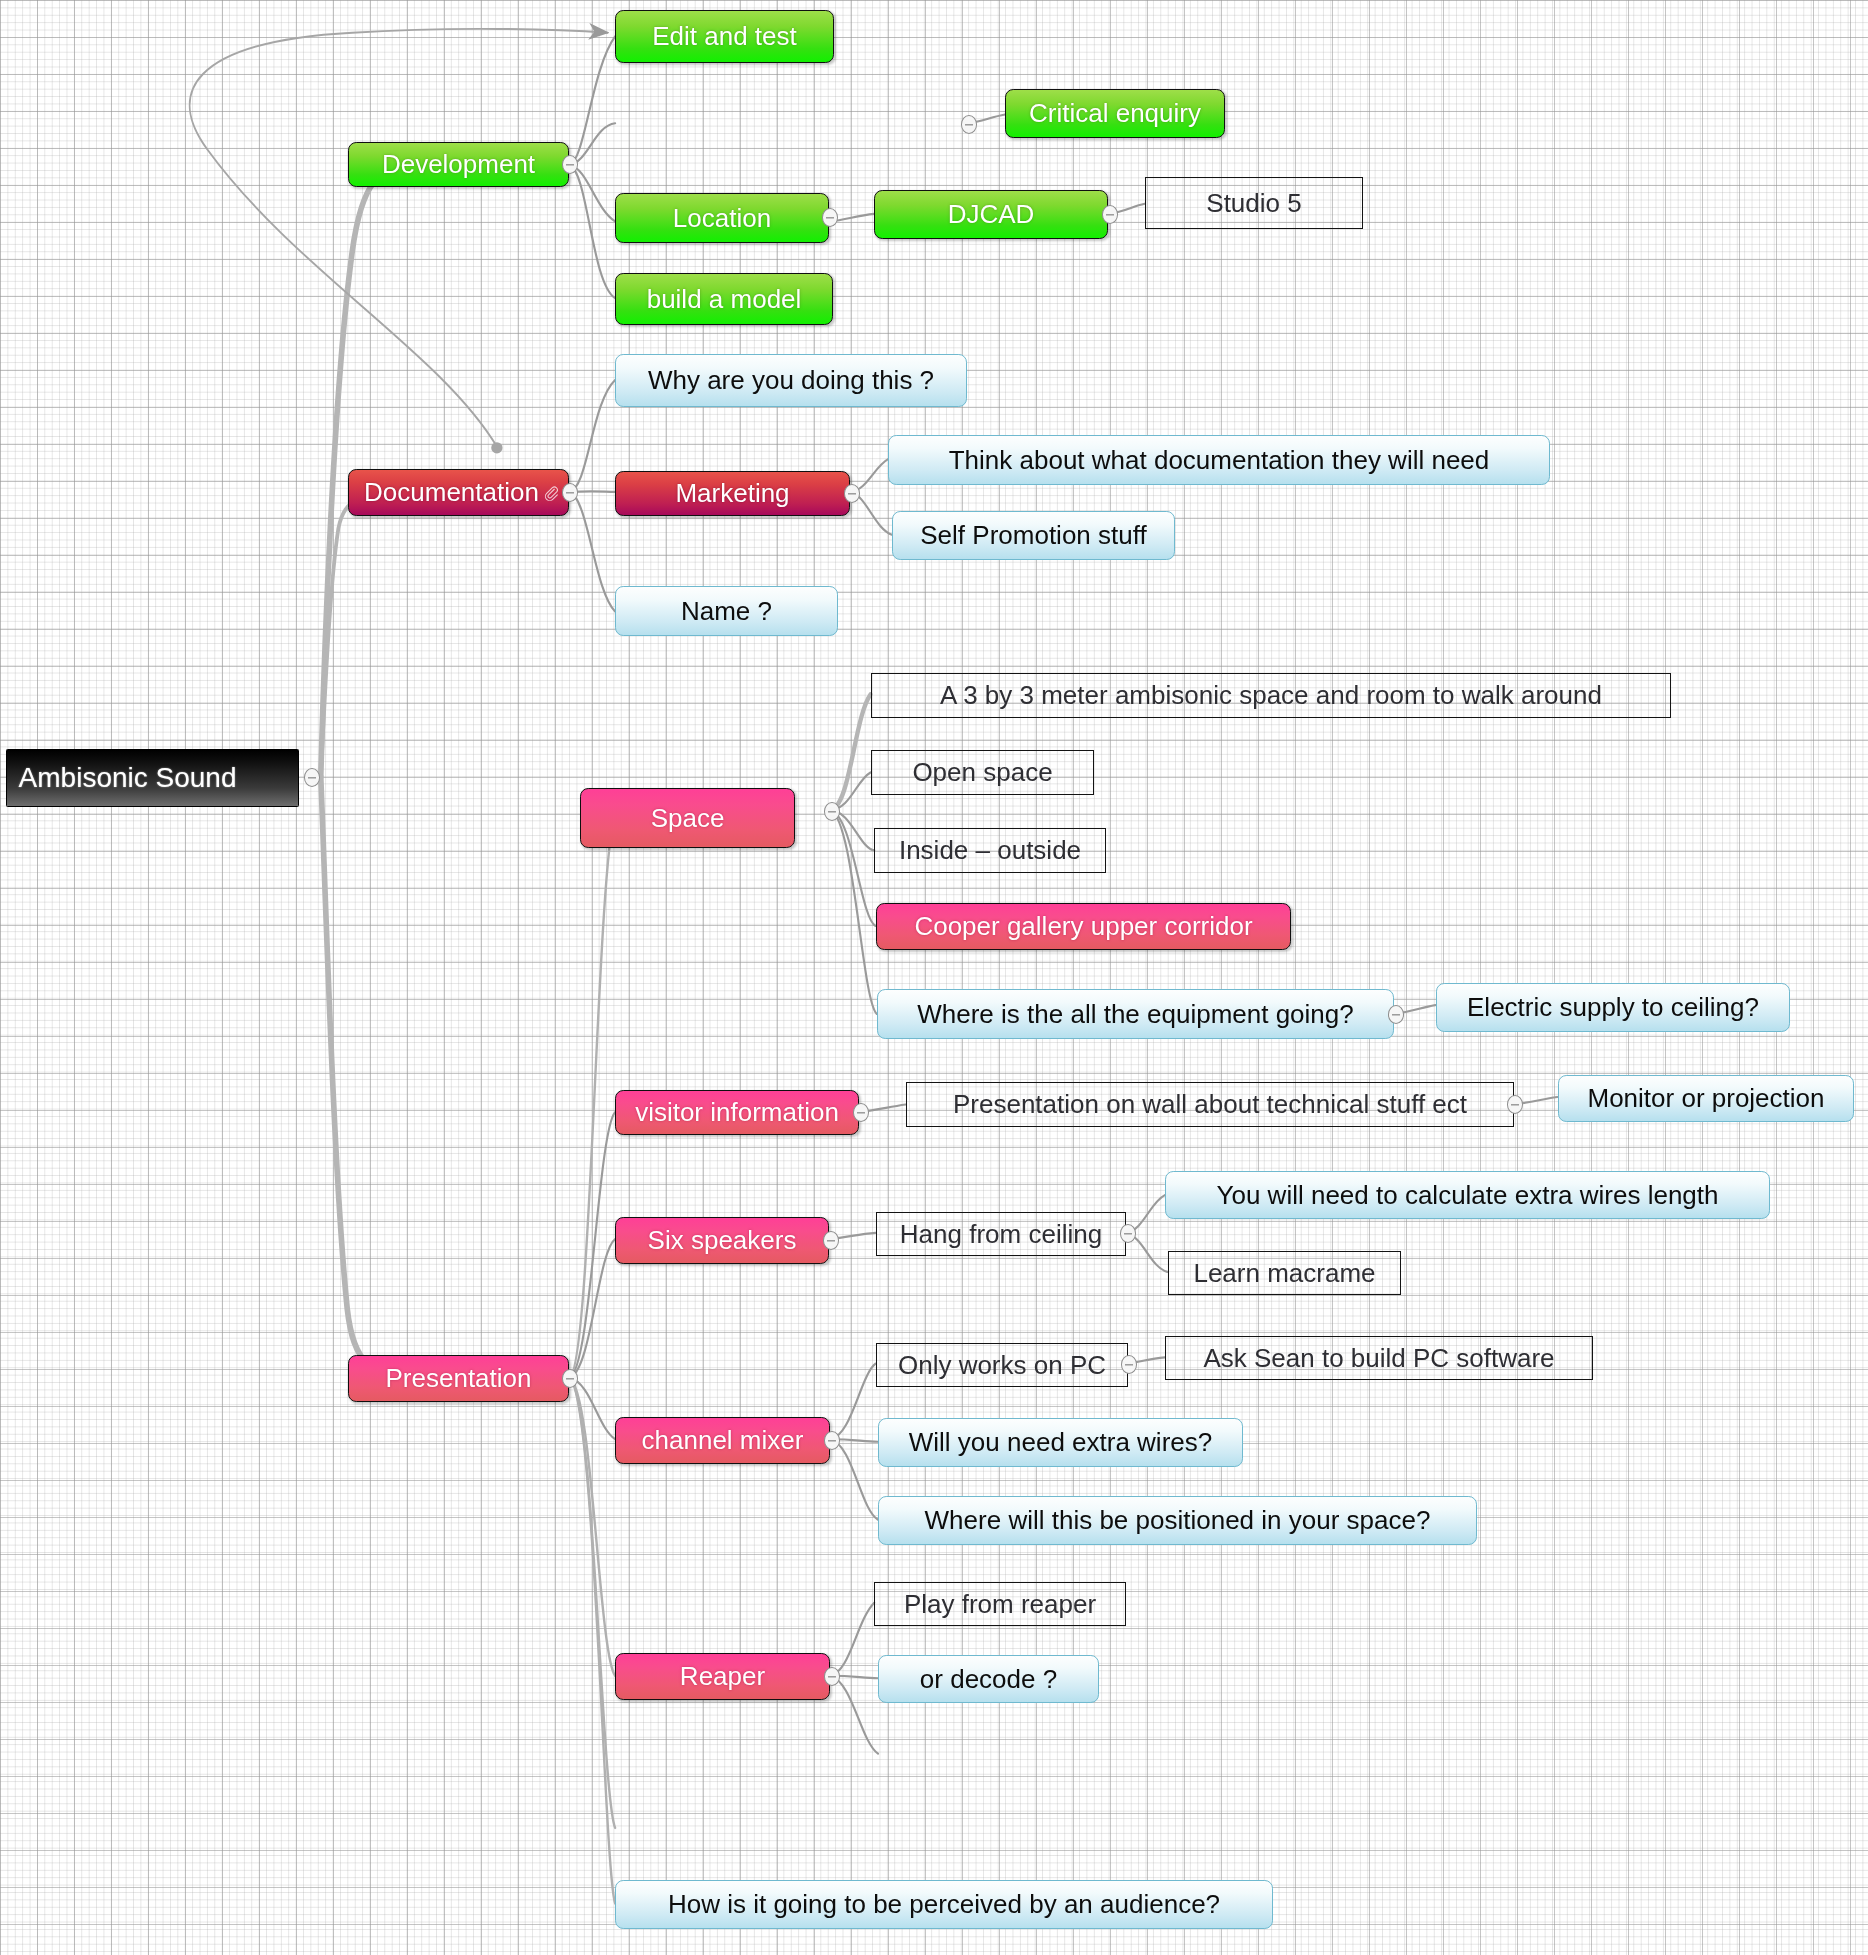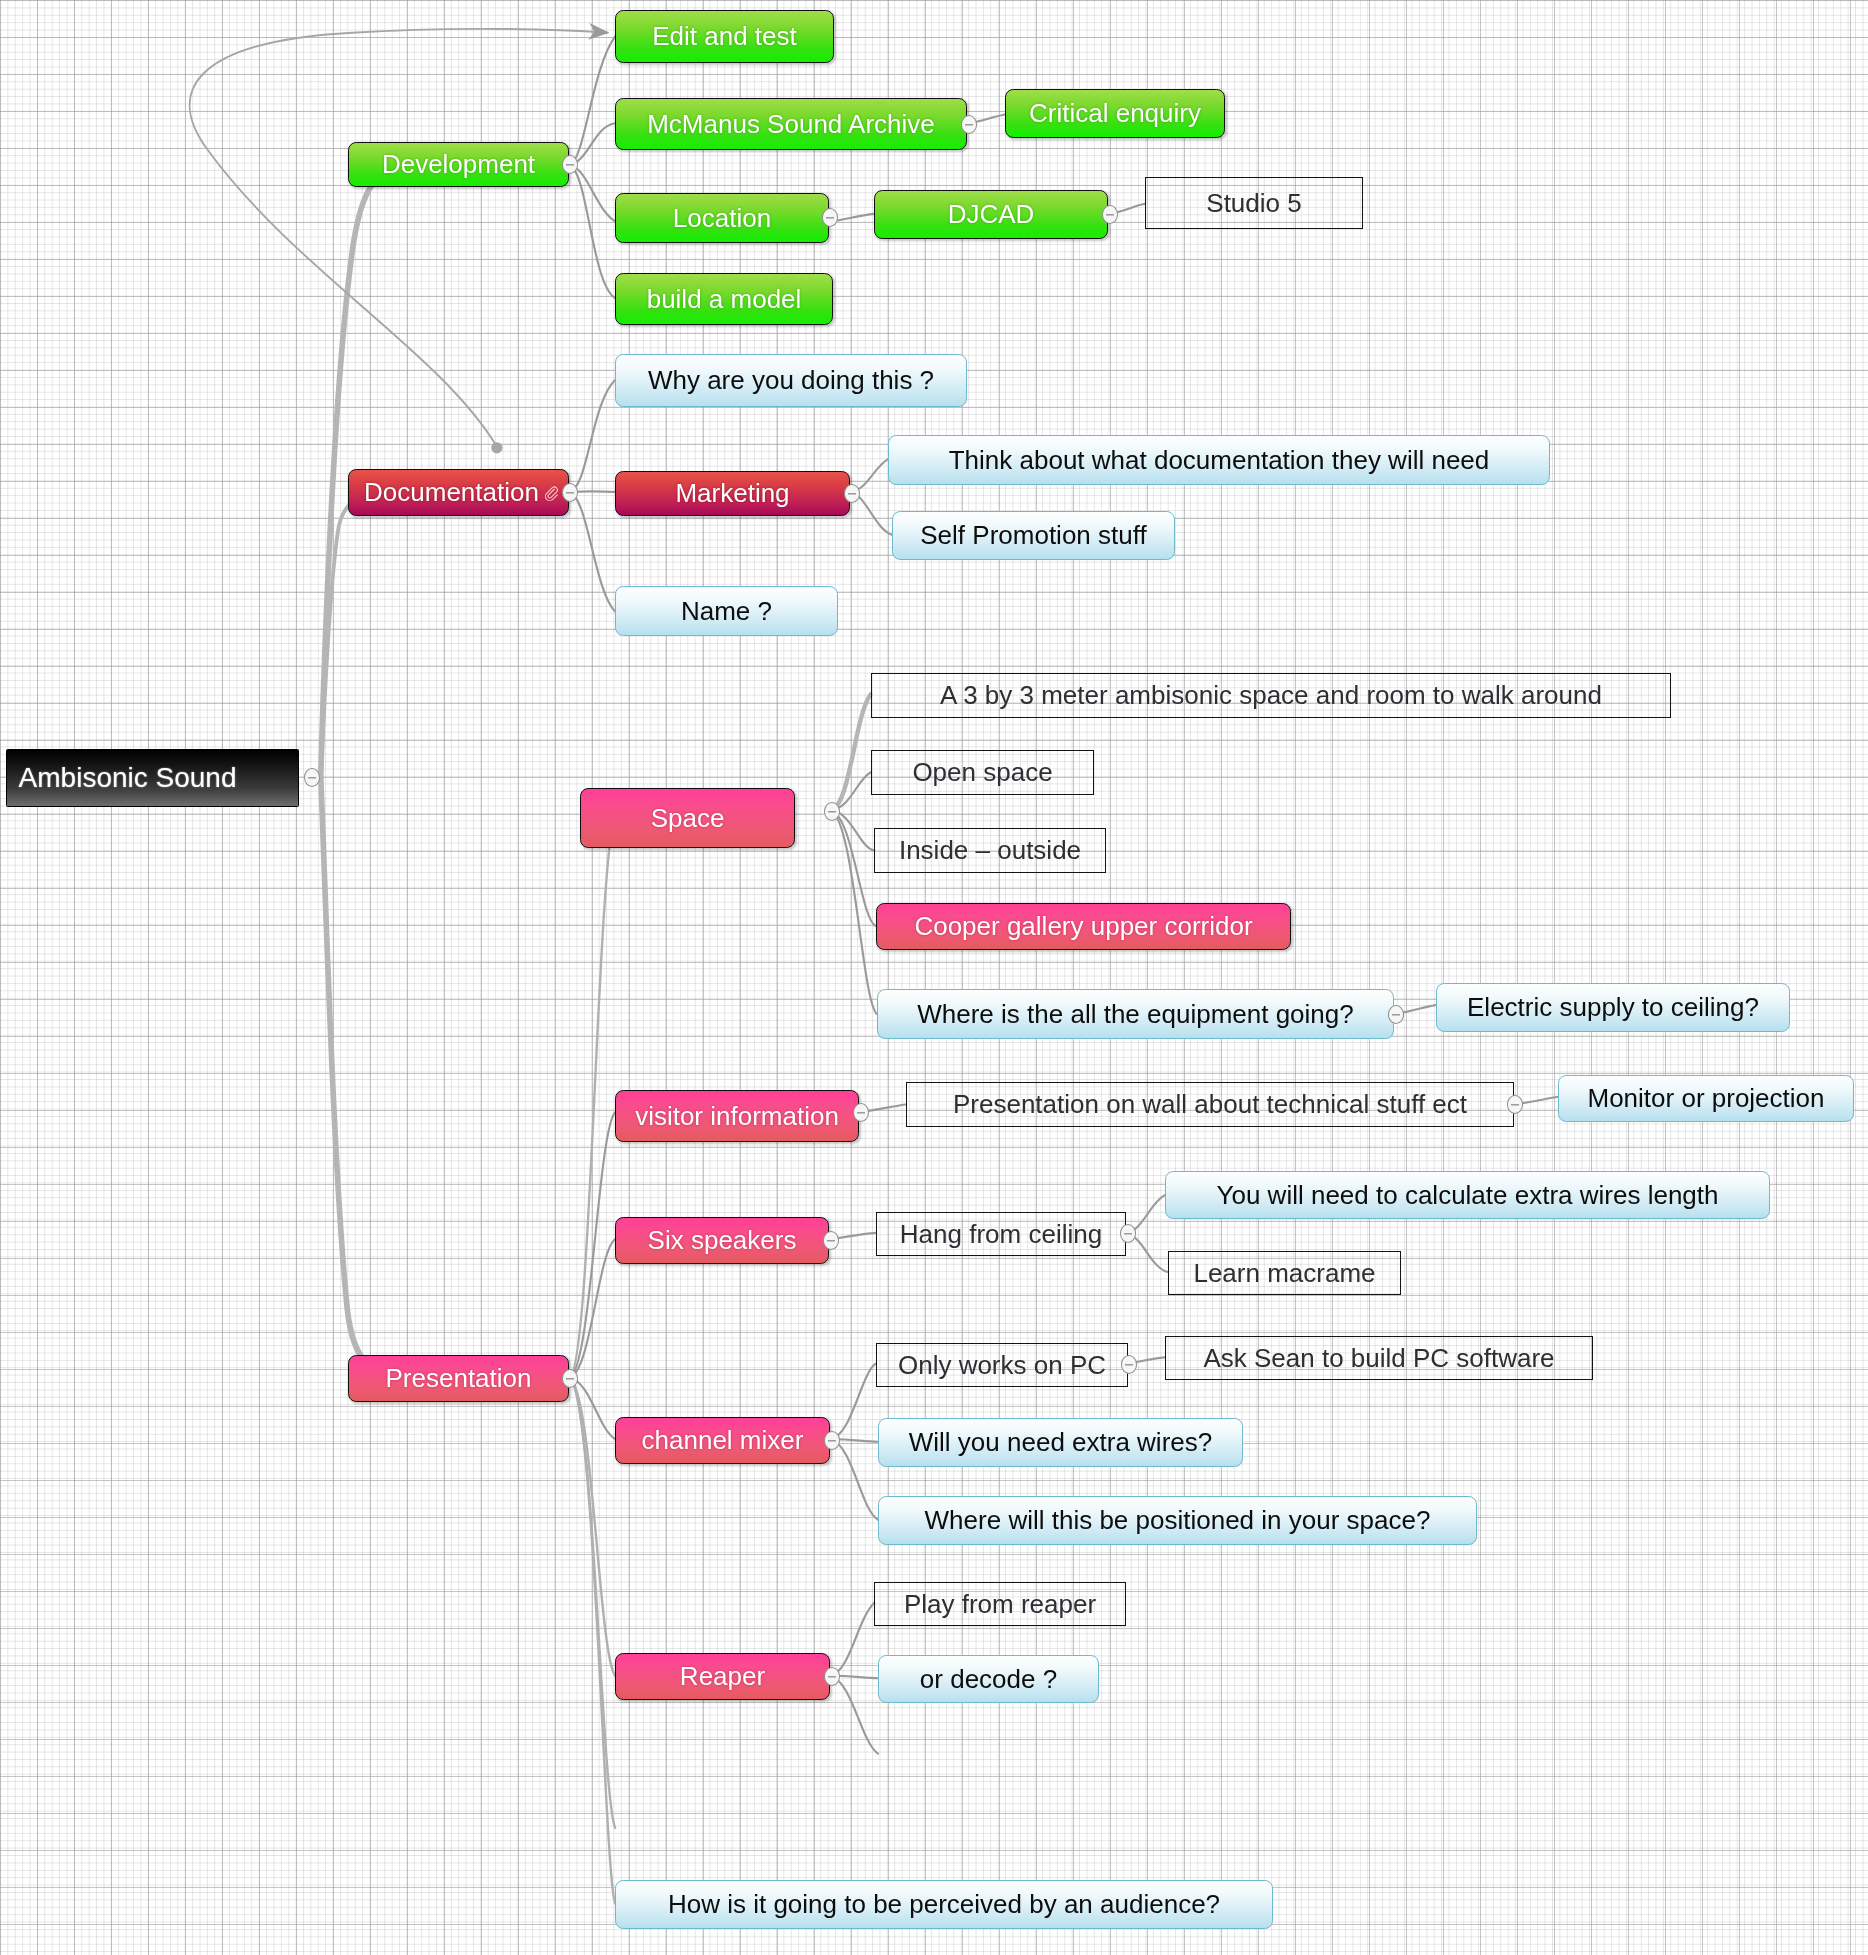--- a/index.html
+++ b/index.html
@@ -225,23 +225,20 @@
 
   <div class="node n-green" style="left:348px; top:142px; width:221px; height:45px;">
     <span class="lbl">Development</span>
   </div>
   <div class="toggle" style="left:562px; top:155px;"></div>
 
   <div class="node n-green" style="left:615px; top:10px; width:219px; height:53px;">
     <span class="lbl">Edit and test</span>
   </div>
 
-  <div class="node n-green" style="left:615px; top:98px; width:352px; height:52px;">
-    <span class="lbl">McManus Sound Archive</span>
-  </div>
   <div class="toggle" style="left:961px; top:115px;"></div>
 
   <div class="node n-green" style="left:1005px; top:89px; width:220px; height:49px;">
     <span class="lbl">Critical enquiry</span>
   </div>
 
   <div class="node n-green" style="left:615px; top:193px; width:214px; height:50px;">
     <span class="lbl">Location</span>
   </div>
   <div class="toggle" style="left:822px; top:208px;"></div>
@@ -317,21 +314,21 @@
 
   <div class="node n-blue" style="left:1436px; top:983px; width:354px; height:49px;">
     <span class="lbl">Electric supply to ceiling?</span>
   </div>
 
   <div class="node n-pink" style="left:348px; top:1355px; width:221px; height:47px;">
     <span class="lbl">Presentation</span>
   </div>
   <div class="toggle" style="left:562px; top:1369px;"></div>
 
-  <div class="node n-pink" style="left:615px; top:1090px; width:244px; height:52px;">
+  <div class="node n-pink" style="left:615px; top:1090px; width:244px; height:45px;">
     <span class="lbl">visitor information</span>
   </div>
   <div class="toggle" style="left:853px; top:1103px;"></div>
 
   <div class="node n-plain" style="left:906px; top:1082px; width:608px; height:45px;">
     <span class="lbl">Presentation on wall about technical stuff ect</span>
   </div>
   <div class="toggle" style="left:1507px; top:1095px;"></div>
 
   <div class="node n-blue" style="left:1558px; top:1075px; width:296px; height:47px;">

